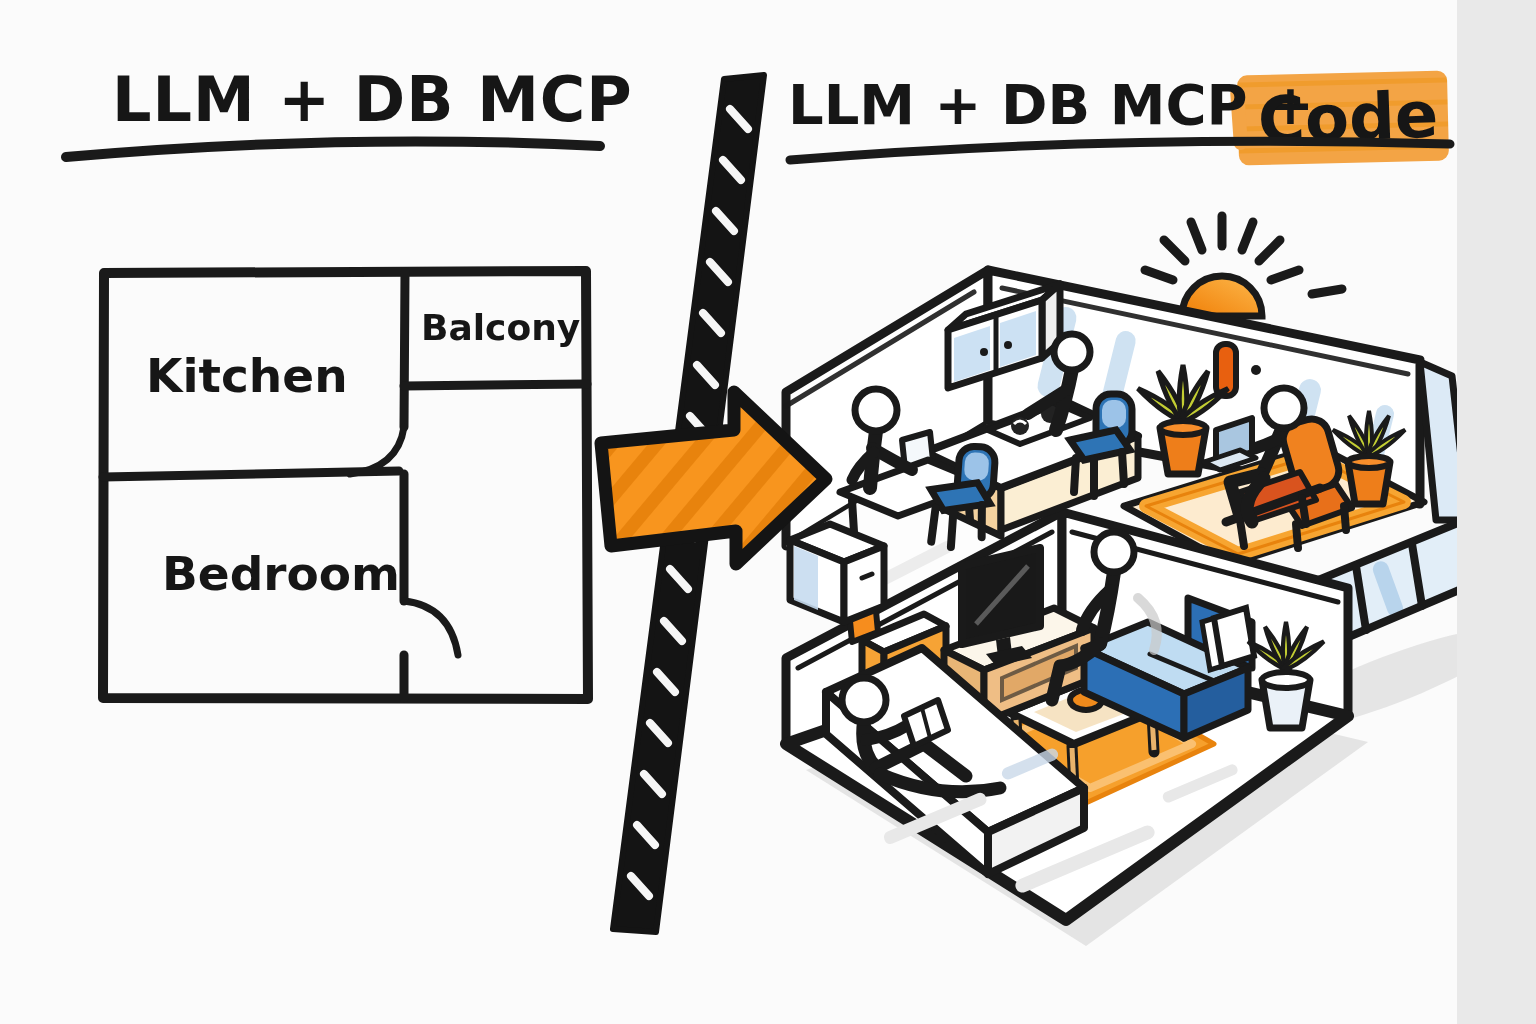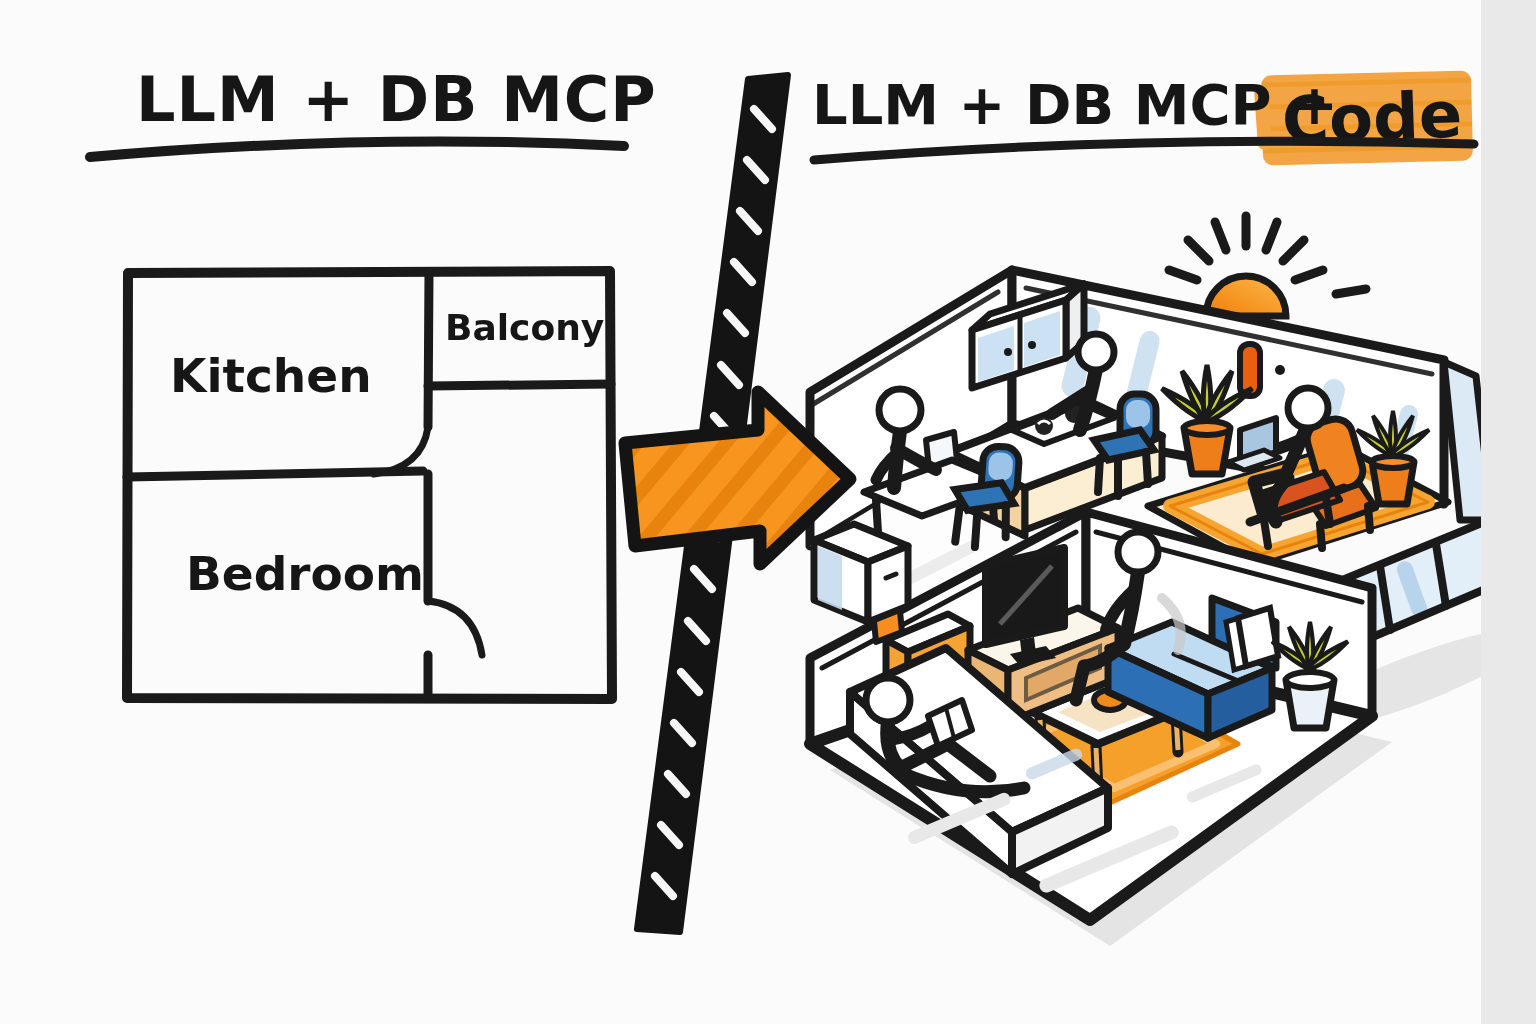--- a/index.html
+++ b/index.html
@@ -1,17 +1,17 @@
 <!DOCTYPE html>
 <html><head>
 <meta charset="utf-8">
 <style>
   html,body{margin:0;padding:0;background:#e9e9e9;}
   #stage{position:relative;width:1457px;height:1024px;background:#FBFBFB;overflow:hidden;
-         font-family:"DejaVu Sans", sans-serif;padding-left:24px;}
+         font-family:"DejaVu Sans", sans-serif;}
   svg{display:block}
   .title{font-family:"DejaVu Sans", sans-serif;font-weight:bold;fill:#161616;}
   .roomlabel{font-family:"DejaVu Sans", sans-serif;font-weight:bold;fill:#161616;}
   .ink{stroke:#1A1A1A;stroke-linecap:round;stroke-linejoin:round;fill:none;}
 </style>
 </head>
 <body>
 
 <div id="stage">
 <svg width="1536" height="1024" viewBox="0 0 1536 1024">

